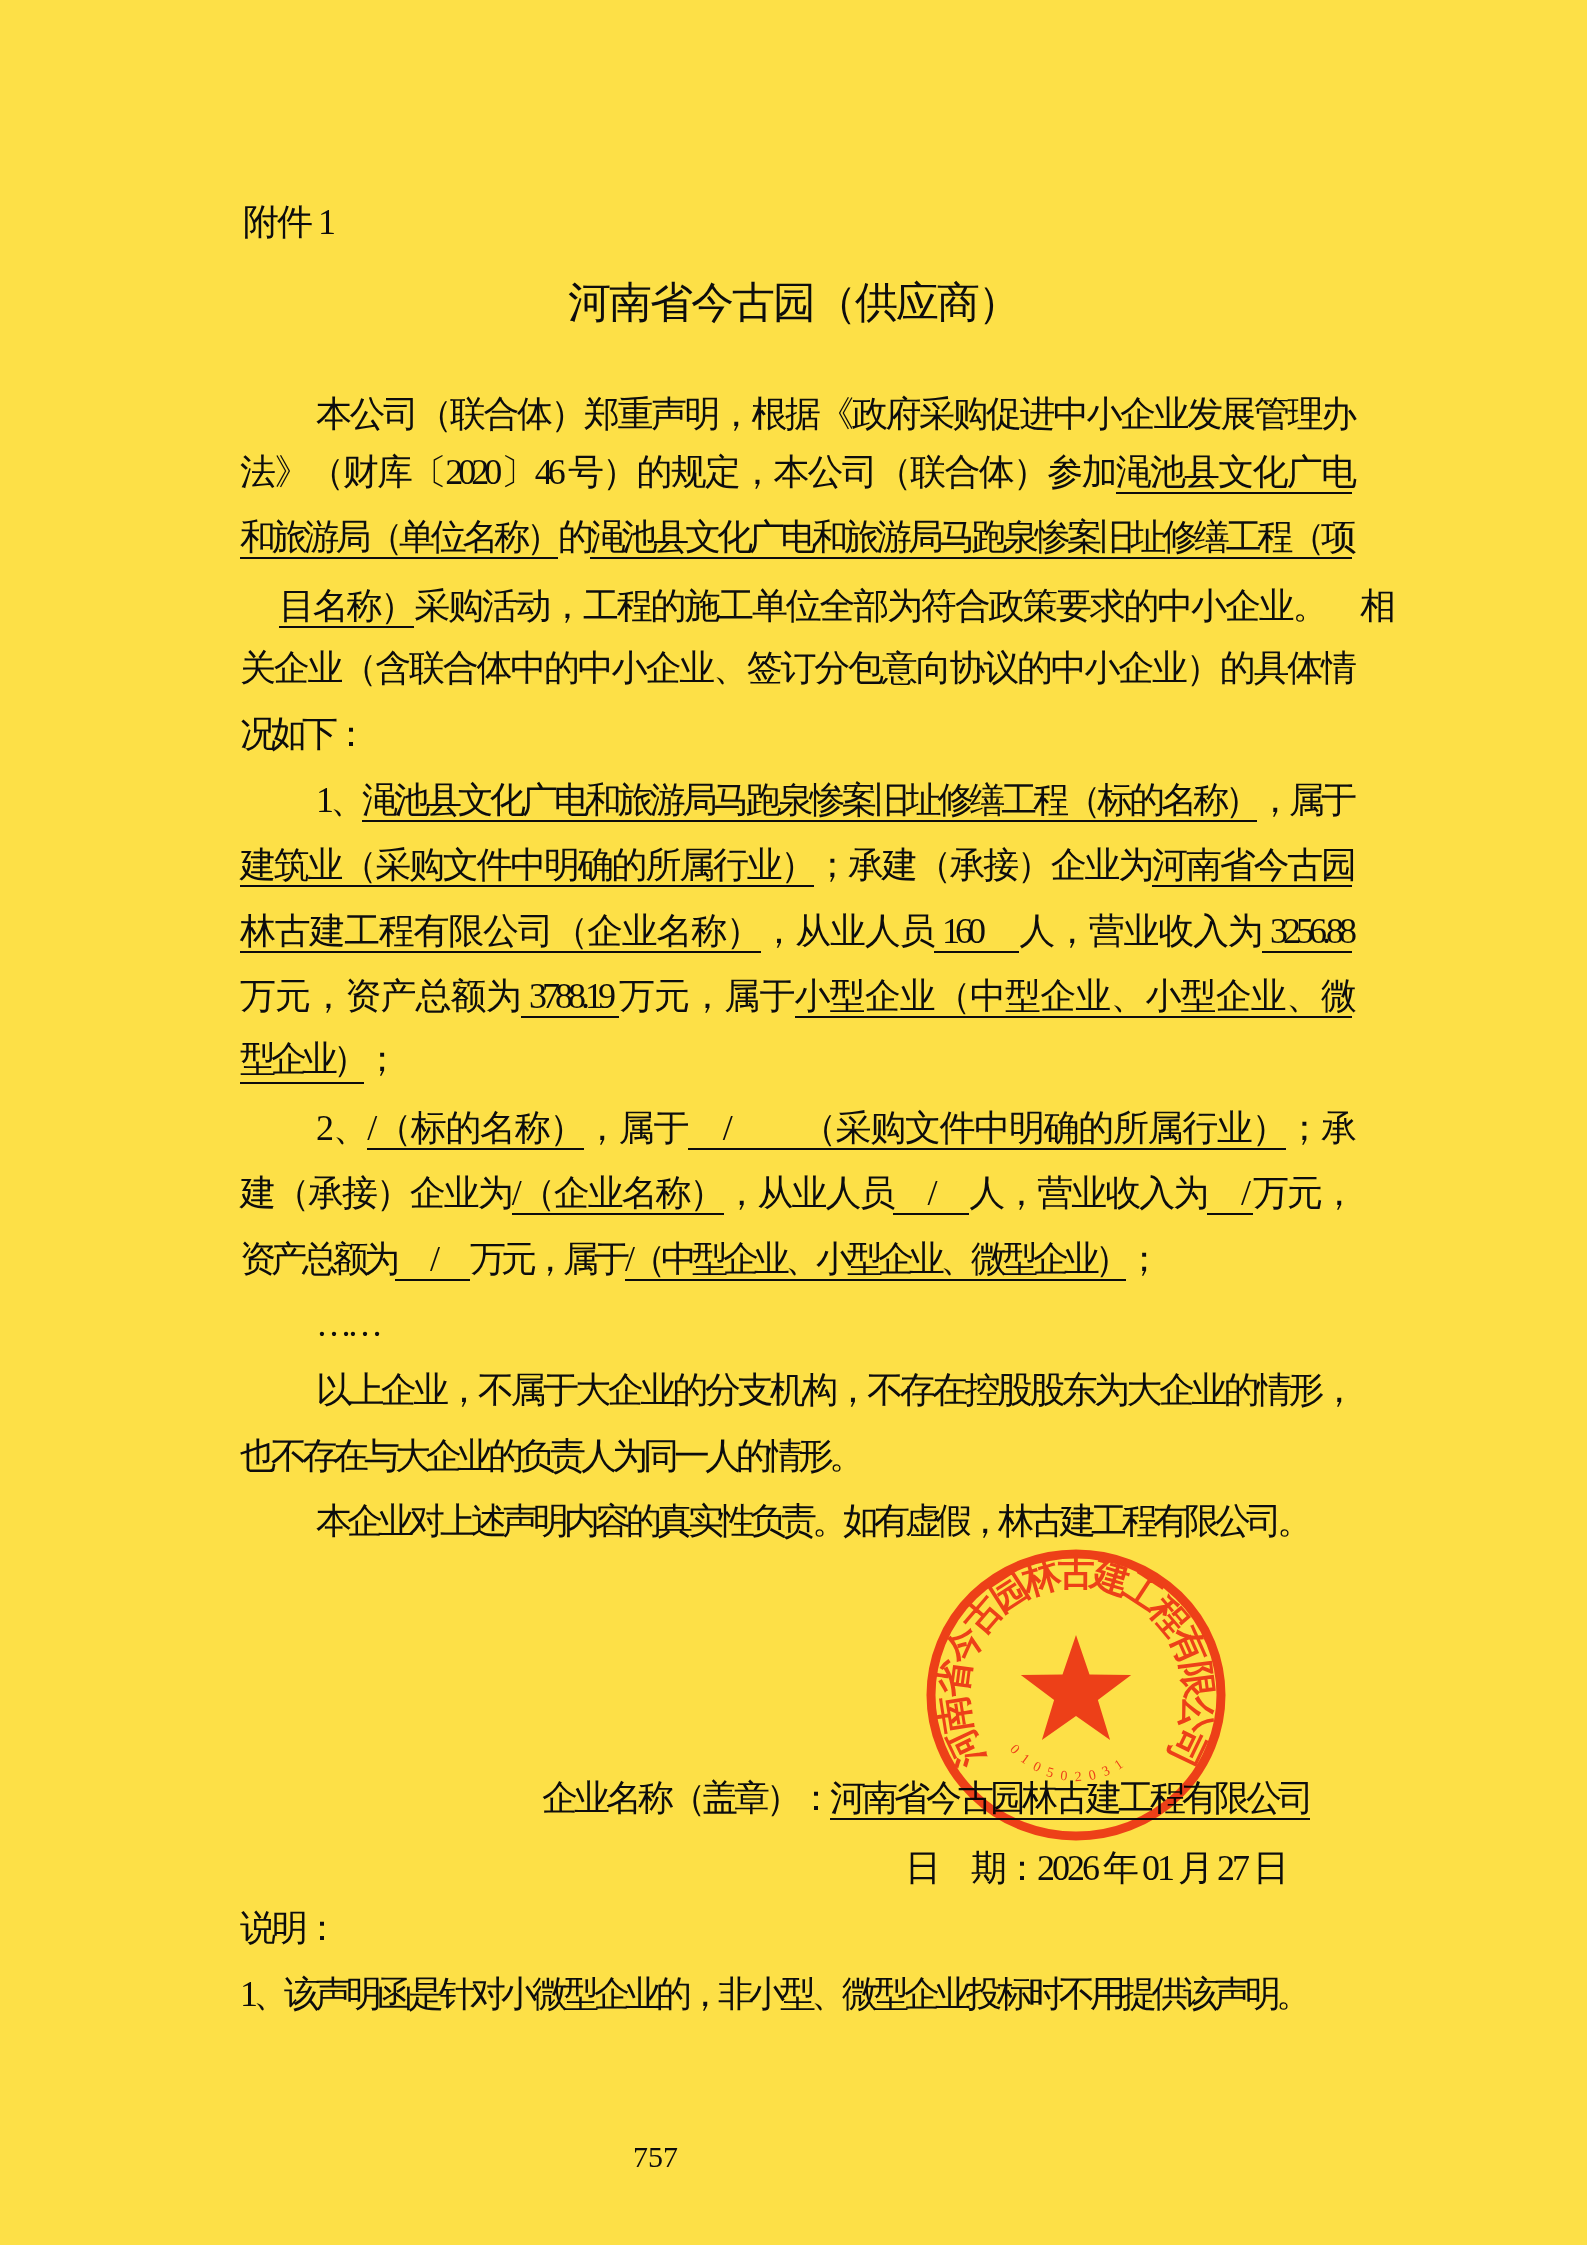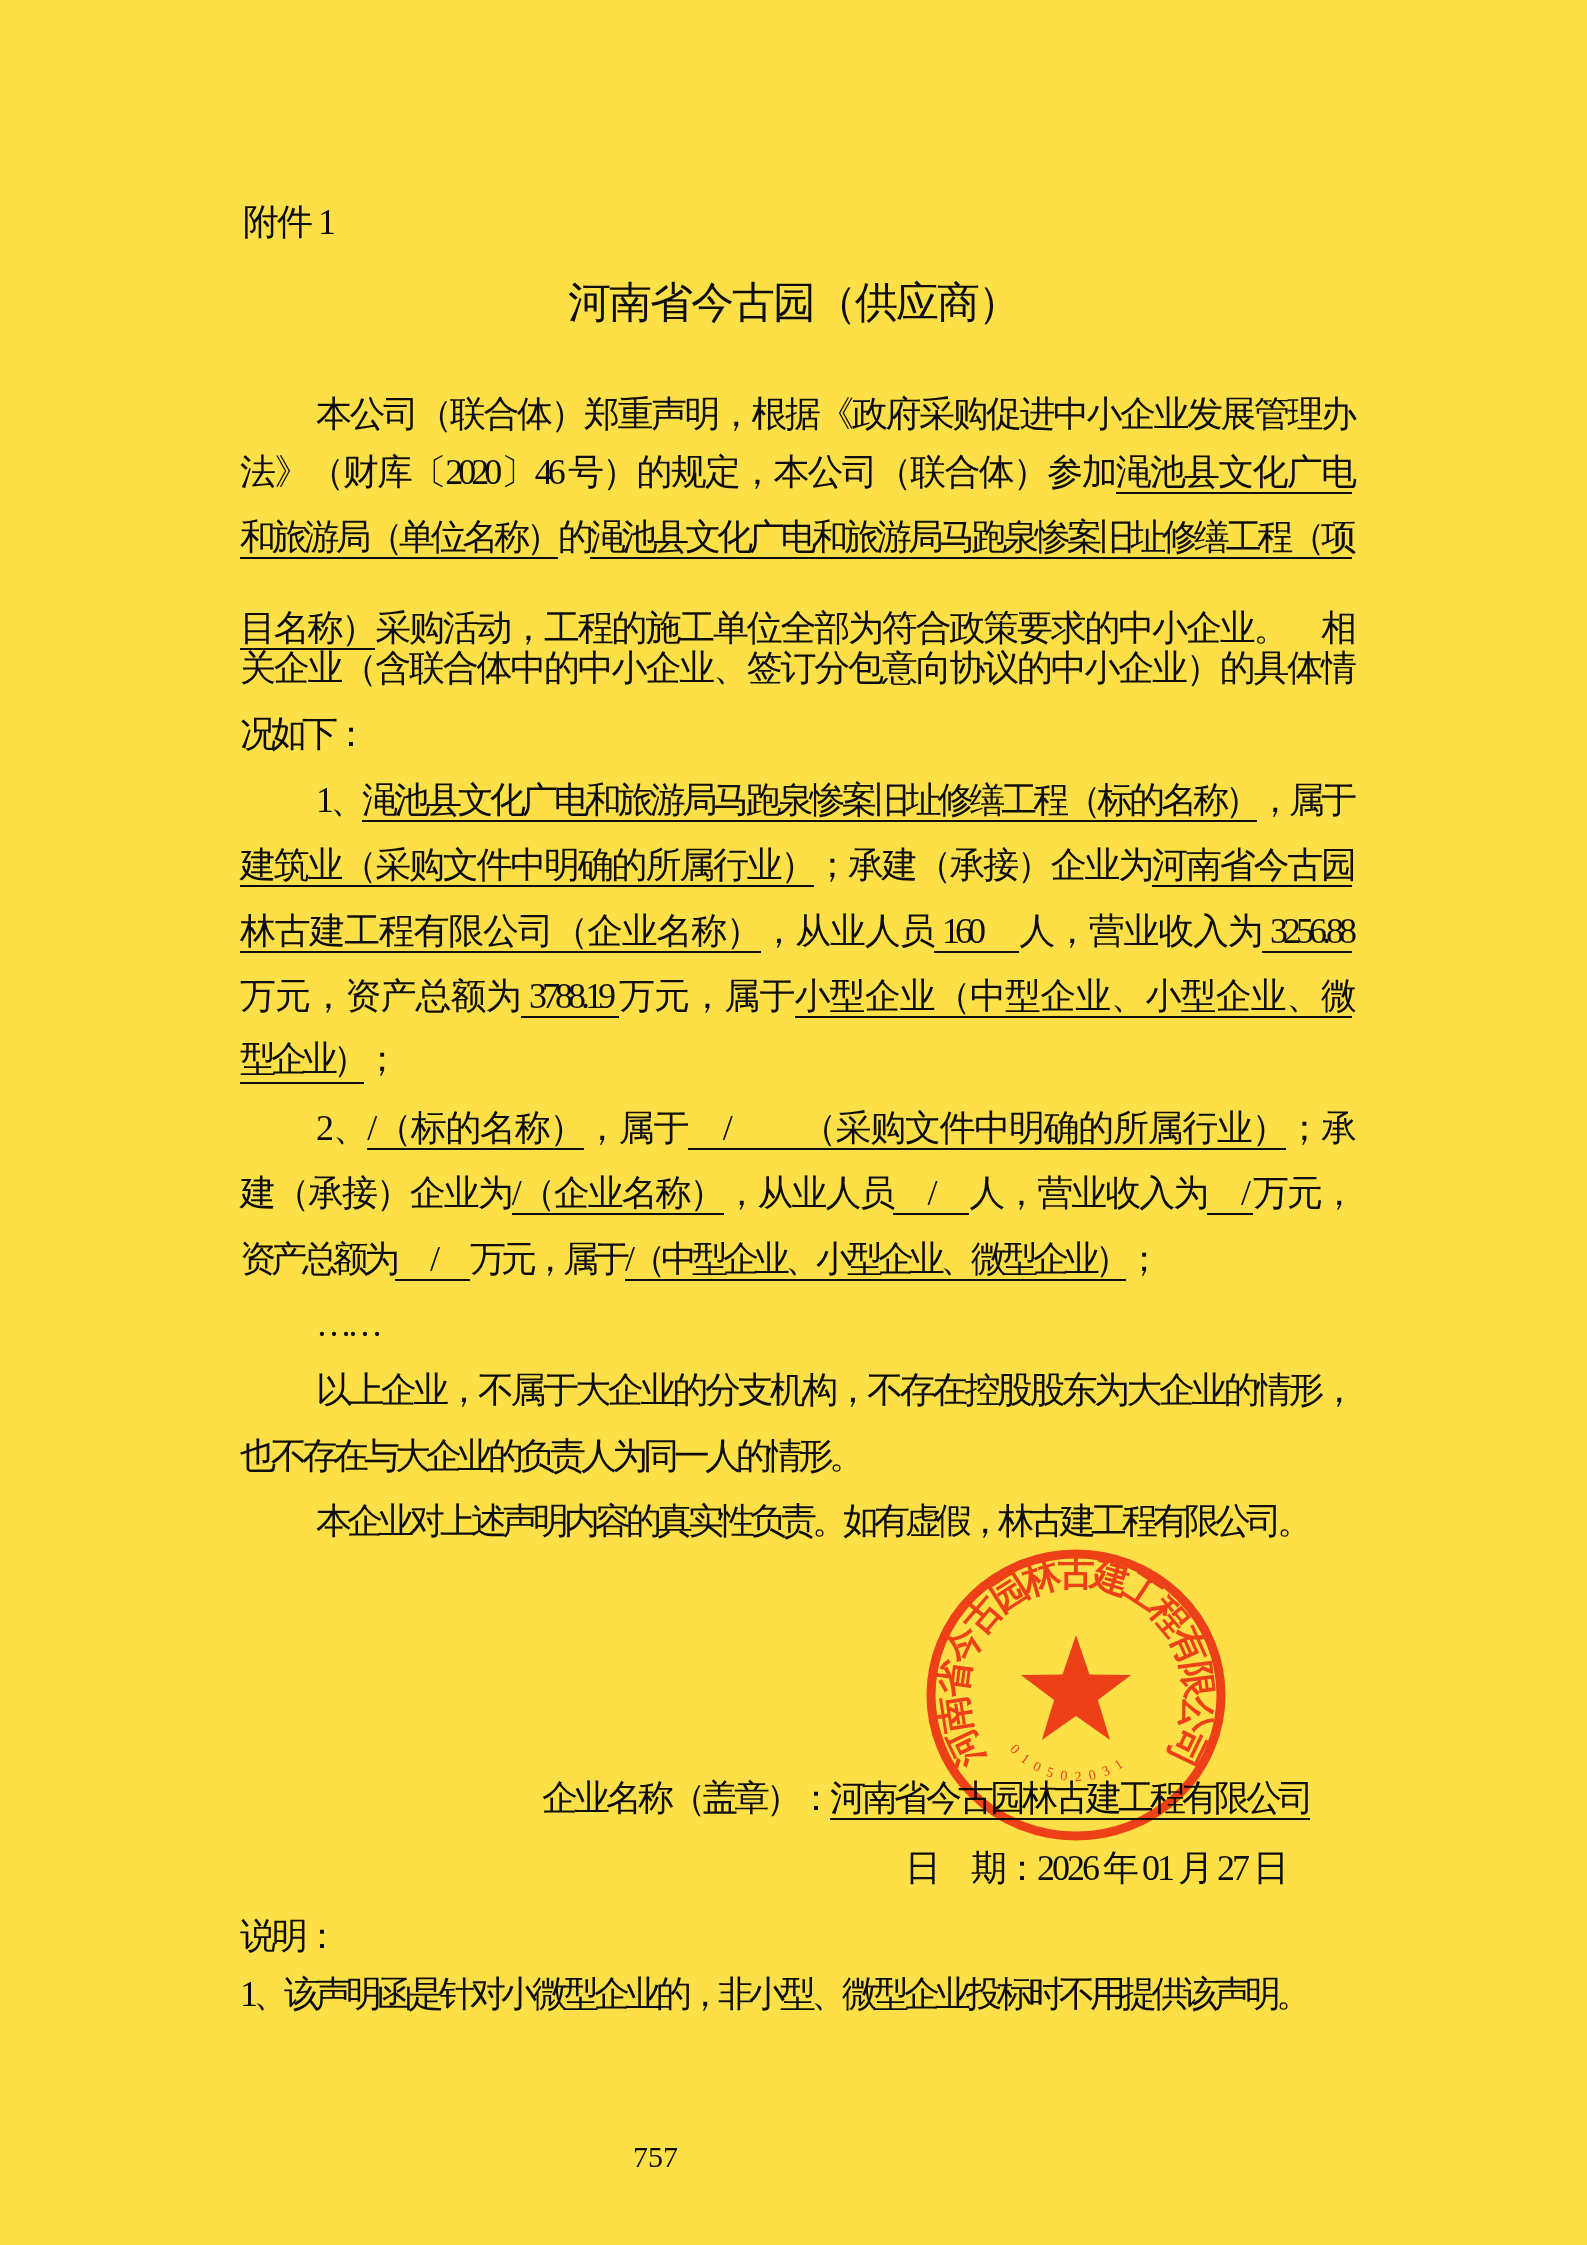--- a/index.html
+++ b/index.html
@@ -15,21 +15,21 @@
     position:absolute; left:240px; width:1112px;
     font-size:36px; letter-spacing:-5px; line-height:52px;
     text-align:justify; text-justify:inter-character; text-align-last:justify;
     color:#0d0d0d;
   }
   .line.end { text-align-last:left; }
   .line.indent { text-indent:76px; }
   .u { border-bottom:2.5px solid #0d0d0d; }
   #sig-line { top:1774px; left:542px; font-size:36px; letter-spacing:-4px; }
   #date-line { top:1844px; left:905px; font-size:36px; letter-spacing:-3px; }
-  #notes-title { top:1904px; left:240px; font-size:36px; letter-spacing:-4px;margin-top:8px; }
+  #notes-title { top:1904px; left:240px; font-size:36px; letter-spacing:-4px; }
   #note-1 { top:1970px; left:240px; width:1180px; font-size:36px; letter-spacing:-5px; }
   #page-number { top:2140px; left:0; width:1311px; text-align:center; font-size:30px; }
   #stamp {
     position:absolute; left:916px; top:1530px; width:322px; height:322px;
     mix-blend-mode:multiply; opacity:.93;
   }
   #stamp text { font-family:"Liberation Serif","DejaVu Serif",serif; }
 </style>
 </head>
 <body>
@@ -37,21 +37,21 @@
 <div id="page">
 
   <div class="abs" id="attachment">附件 1</div>
 
   <div class="abs" id="doc-title">河南省今古园（供应商）</div>
 
   <div id="document-body">
       <div class="line indent" style="top: 388px;"><span>本公司（联合体）郑重声明，根据《政府采购促进中小企业发展管理办</span></div>
       <div class="line" style="top: 445.6px;"><span>法》（财库〔2020〕46 号）的规定，本公司（联合体）参加</span><span class="u">渑池县文化广电</span></div>
       <div class="line" style="top: 511.2px;"><span class="u">和旅游局（单位名称）</span><span>的</span><span class="u">渑池县文化广电和旅游局马跑泉惨案旧址修缮工程（项</span></div>
-      <div class="line" style="top: 602px;"><span class="u">目名称）</span><span>采购活动，工程的施工单位全部为符合政策要求的中小企业。　相</span></div>
+      <div class="line" style="top: 580px; margin-left: 39px;"><span class="u">目名称）</span><span>采购活动，工程的施工单位全部为符合政策要求的中小企业。　相</span></div>
       <div class="line" style="top: 642.4px;"><span>关企业（含联合体中的中小企业、签订分包意向协议的中小企业）的具体情</span></div>
       <div class="line end" style="top: 708px;"><span>况如下：</span></div>
       <div class="line indent" style="top: 773.6px;"><span>1、</span><span class="u">渑池县文化广电和旅游局马跑泉惨案旧址修缮工程（标的名称）</span><span>，属于</span></div>
       <div class="line" style="top: 839.2px;"><span class="u">建筑业（采购文件中明确的所属行业）</span><span>；承建（承接）企业为</span><span class="u">河南省今古园</span></div>
       <div class="line" style="top: 904.8px;"><span class="u">林古建工程有限公司（企业名称）</span><span>，从业人员</span><span class="u"> 160　</span><span>人，营业收入为</span><span class="u"> 3256.88</span></div>
       <div class="line" style="top: 970.4px;"><span>万元，资产总额为</span><span class="u"> 3788.19 </span><span>万元，属于</span><span class="u">小型企业（中型企业、小型企业、微</span></div>
       <div class="line end" style="top: 1036px; font-family: Liberation Mono, monospace;"><span class="u">型企业）</span><span>；</span></div>
       <div class="line indent" style="top: 1101.6px;"><span>2、</span><span class="u">/（标的名称）</span><span>，属于</span><span class="u">　/　　</span><span class="u">（采购文件中明确的所属行业）</span><span>；承</span></div>
       <div class="line" style="top: 1167.2px;"><span>建（承接）企业为</span><span class="u">/（企业名称）</span><span>，从业人员</span><span class="u">　/　</span><span>人，营业收入为</span><span class="u">　/ </span><span>万元，</span></div>
       <div class="line end" style="top: 1232.8px;"><span>资产总额为</span><span class="u">　 / 　</span><span>万元，属于</span><span class="u">/（中型企业、小型企业、微型企业）</span><span>；</span></div>

